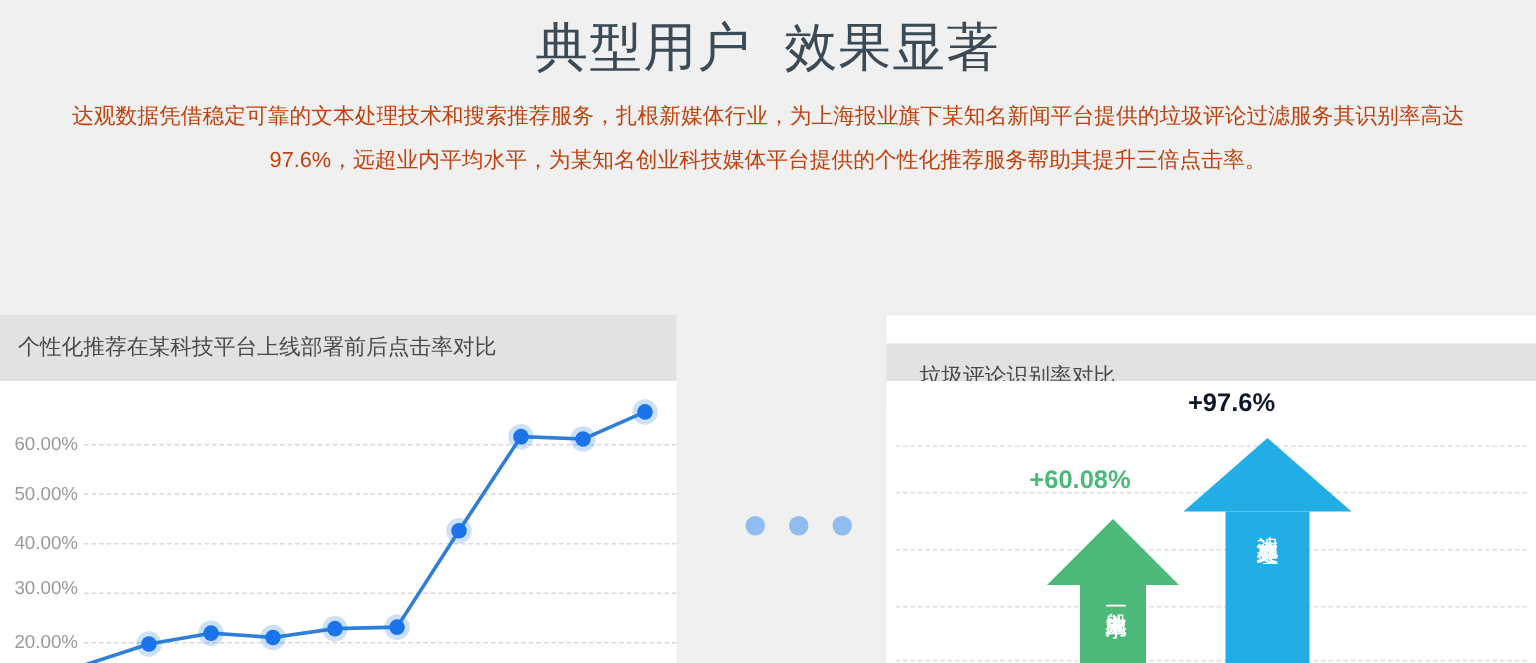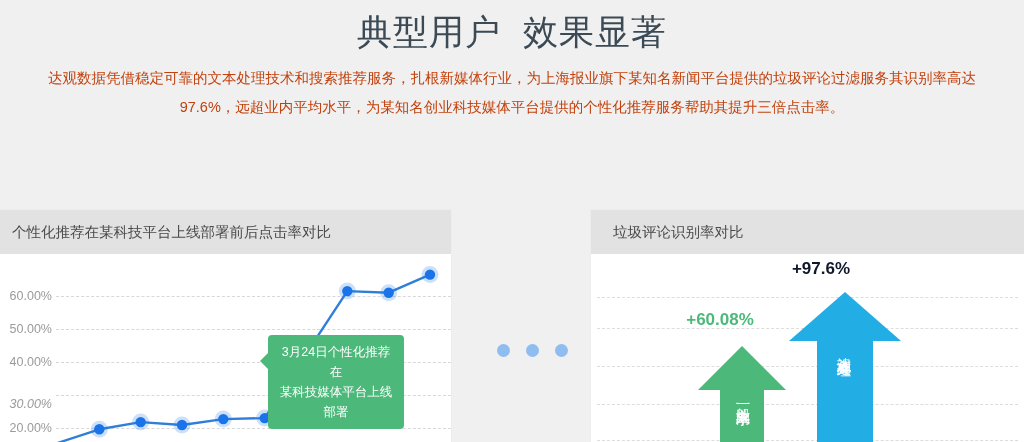--- a/index.html
+++ b/index.html
@@ -37,21 +37,21 @@
   }
   .card-left{left:0px;top:210px;width:451px;height:232px;}
   .card-right{left:591px;top:210px;width:433px;height:232px;}
 
   .card-head{
     position:absolute;left:0;top:0;height:44px;width:100%;
     background:#e2e2e2;
     box-sizing:border-box;
   }
   .card-left .card-head{padding:13px 0 18px 12px;}
-  .card-right .card-head{padding:13px 0 0 22px;}
+  .card-right .card-head{padding:13px 0 0 22px;margin-top:19px;}
   .card-head-title{
     font-size:14.5px;color:#4a4a4a;line-height:18px;
     white-space:nowrap;
   }
   .card-body{
     position:absolute;left:0;top:44px;right:0;bottom:0;
     background:#ffffff;overflow:hidden;
   }
 
   
@@ -134,21 +134,21 @@
         <div class="grid" style="top:42px;"></div>
         <div class="grid" style="top:75px;"></div>
         <div class="grid" style="top:108px;"></div>
         <div class="grid" style="top:141px;"></div>
         <div class="grid" style="top:174px;"></div>
 
         <div class="ylabels">
           <div class="ylabel" style="top:42px;">60.00%</div>
           <div class="ylabel" style="top:75px;">50.00%</div>
           <div class="ylabel" style="top:108px;">40.00%</div>
-          <div class="ylabel" style="top:150px;font-style:italic;">30.00%</div>
+          <div class="ylabel" style="top:138px;">30.00%</div>
           <div class="ylabel" style="top:174px;">20.00%</div>
         </div>
 
         <svg class="plot-svg" id="line-series" width="451" height="188">
             <polyline points="58.0,188.8 99.3,175.3 140.7,168.1 182.0,171.0 223.3,165.1 264.7,164.1 306.0,99.8 347.3,37.1 388.7,38.7 430.0,20.6" fill="none" stroke="#2f7fd8" stroke-width="2.4" stroke-linejoin="round" stroke-linecap="round"></polyline>
             <circle cx="99.3" cy="175.3" r="8.5" fill="#1a73e8" opacity="0.22"></circle>
             <circle cx="99.3" cy="175.3" r="5.2" fill="#1a73e8"></circle>
             <circle cx="140.7" cy="168.1" r="8.5" fill="#1a73e8" opacity="0.22"></circle>
             <circle cx="140.7" cy="168.1" r="5.2" fill="#1a73e8"></circle>
             <circle cx="182.0" cy="171.0" r="8.5" fill="#1a73e8" opacity="0.22"></circle>
@@ -160,25 +160,20 @@
             <circle cx="306.0" cy="99.8" r="8.5" fill="#1a73e8" opacity="0.22"></circle>
             <circle cx="306.0" cy="99.8" r="5.2" fill="#1a73e8"></circle>
             <circle cx="347.3" cy="37.1" r="8.5" fill="#1a73e8" opacity="0.22"></circle>
             <circle cx="347.3" cy="37.1" r="5.2" fill="#1a73e8"></circle>
             <circle cx="388.7" cy="38.7" r="8.5" fill="#1a73e8" opacity="0.22"></circle>
             <circle cx="388.7" cy="38.7" r="5.2" fill="#1a73e8"></circle>
             <circle cx="430.0" cy="20.6" r="8.5" fill="#1a73e8" opacity="0.22"></circle>
             <circle cx="430.0" cy="20.6" r="5.2" fill="#1a73e8"></circle>
           </svg>
 
-        <div class="callout" style="left:268px;top:81px;width:136px;">
-          <div class="tail"></div>
-          <div>3月24日个性化推荐在</div>
-          <div>某科技媒体平台上线部署</div>
-        </div>
       </div>
     </div>
   </div>
 
   <div class="dots">
     <span class="dot"></span>
     <span class="dot"></span>
     <span class="dot"></span>
   </div>
 

